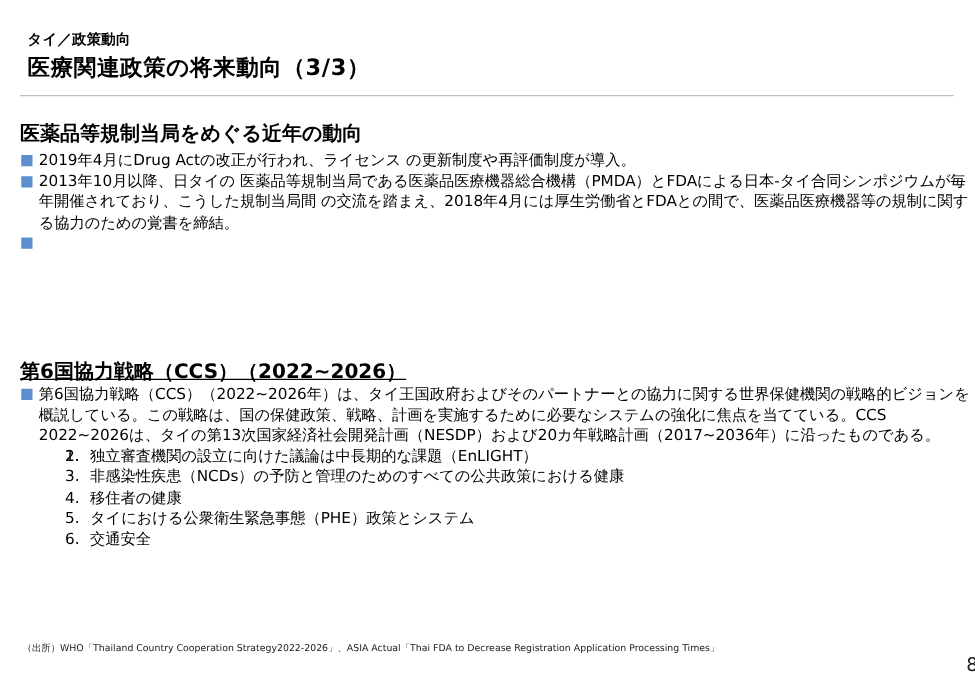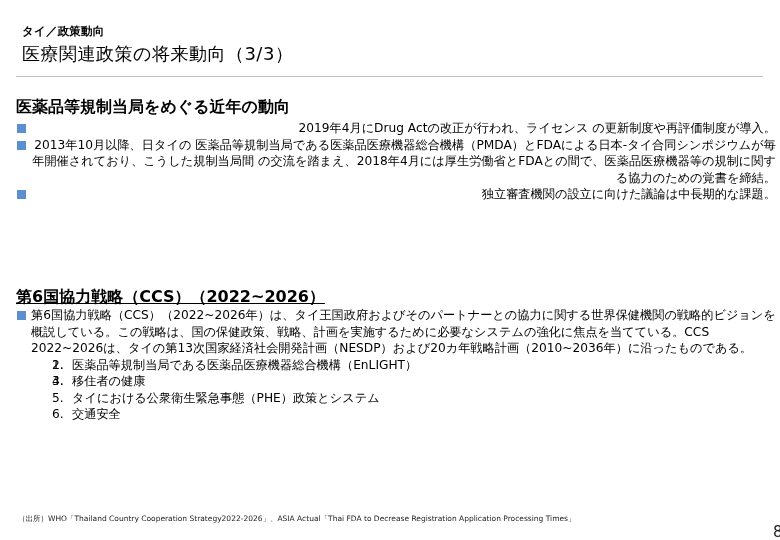--- a/index.html
+++ b/index.html
@@ -6,21 +6,21 @@
     body {
       width: 780px; height: 540px; position: relative; overflow: hidden;
       font-family: "DejaVu Sans", "Liberation Sans", sans-serif; color: #000;
     }
     .breadcrumb {
       position: absolute; left: 22px; top: 24px;
       font-size: 11.5px; font-weight: bold; letter-spacing: 0.2px;
     }
     .page-title {
       position: absolute; left: 22px; top: 42px;
-      font-size: 18px; font-weight: normal; letter-spacing: 0.5px;
+      font-size: 18px; font-weight: bold; letter-spacing: 0.5px;
     }
     .divider {
       position: absolute; left: 16px; top: 76px; width: 747px; height: 1px;
       background: #bfbfbf;
     }
     .section-heading {
       position: absolute; left: 16px;
       font-size: 16px; font-weight: bold;
     }
     .section-heading.underline { text-decoration: underline; }
@@ -51,51 +51,51 @@
     }
   </style>
 </head>
 <body>
 
 <div class="breadcrumb">タイ／政策動向</div>
 <div class="page-title">医療関連政策の将来動向（3/3）</div>
 <div class="divider"></div>
 
 <div class="section-heading" style="top:97px;">医薬品等規制当局をめぐる近年の動向</div>
-<ul class="bullets" style="top:120px;text-align:right;">
+<ul class="bullets" style="top:120px;">
   <li class="bullet">
     <span class="bullet-mark"></span>
     <span>2019年4月にDrug Actの改正が行われ、ライセンス の更新制度や再評価制度が導入。</span>
   </li>
   <li class="bullet">
     <span class="bullet-mark"></span>
     <span>2013年10月以降、日タイの 医薬品等規制当局である医薬品医療機器総合機構（PMDA）とFDAによる日本-タイ合同シンポジウムが毎年開催されており、こうした規制当局間 の交流を踏まえ、2018年4月には厚生労働省とFDAとの間で、医薬品医療機器等の規制に関する協力のための覚書を締結。</span>
   </li>
   <li class="bullet">
     <span class="bullet-mark"></span>
-    <span>独立審査機関の設立に向けた議論は中長期的な課題。</span>
   </li>
 </ul>
 
 <div class="section-heading underline" style="top:287px;">第6国協力戦略（CCS）（2022~2026）</div>
 <ul class="bullets" style="top:307px;">
   <li class="bullet">
     <span class="bullet-mark"></span>
-    <span>第6国協力戦略（CCS）（2022~2026年）は、タイ王国政府およびそのパートナーとの協力に関する世界保健機関の戦略的ビジョンを概説している。この戦略は、国の保健政策、戦略、計画を実施するために必要なシステムの強化に焦点を当てている。CCS 2022~2026は、タイの第13次国家経済社会開発計画（NESDP）および20カ年戦略計画（2010~2036年）に沿ったものである。</span>
+    <span>第6国協力戦略（CCS）（2022~2026年）は、タイ王国政府およびそのパートナーとの協力に関する世界保健機関の戦略的ビジョンを概説している。この戦略は、国の保健政策、戦略、計画を実施するために必要なシステムの強化に焦点を当てている。CCS 2022~2026は、タイの第13次国家経済社会開発計画（NESDP）および20カ年戦略計画（2017~2036年）に沿ったものである。</span>
   </li>
   <li class="numbered">
     <div class="num-item">
       <span class="num-label">1.</span>
     </div>
     <div class="num-item">
       <span class="num-label">2.</span>
-      <span>医薬品等規制当局である医薬品医療機器総合機構（EnLIGHT）</span>
+      <span>独立審査機関の設立に向けた議論は中長期的な課題（EnLIGHT）</span>
     </div>
     <div class="num-item">
       <span class="num-label">3.</span>
+      <span>非感染性疾患（NCDs）の予防と管理のためのすべての公共政策における健康</span>
     </div>
     <div class="num-item">
       <span class="num-label">4.</span>
       <span>移住者の健康</span>
     </div>
     <div class="num-item">
       <span class="num-label">5.</span>
       <span>タイにおける公衆衛生緊急事態（PHE）政策とシステム</span>
     </div>
     <div class="num-item">

